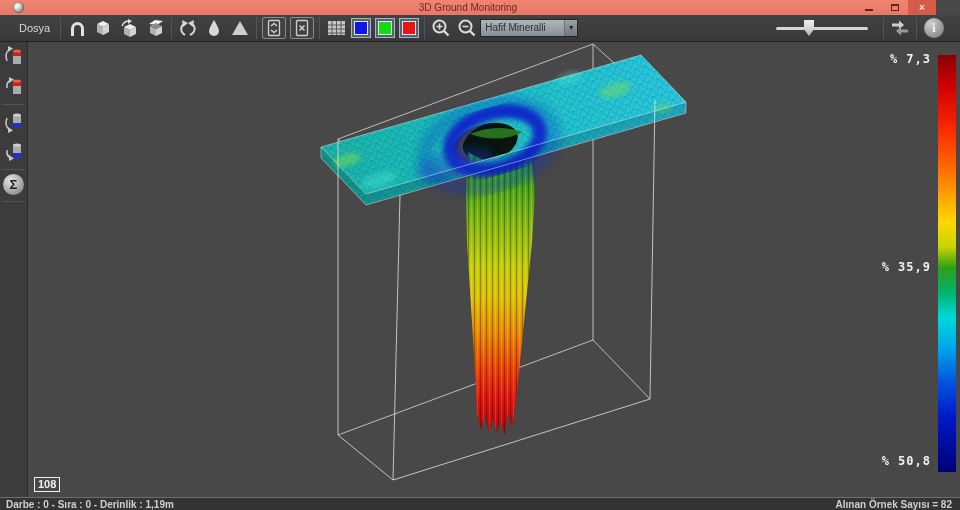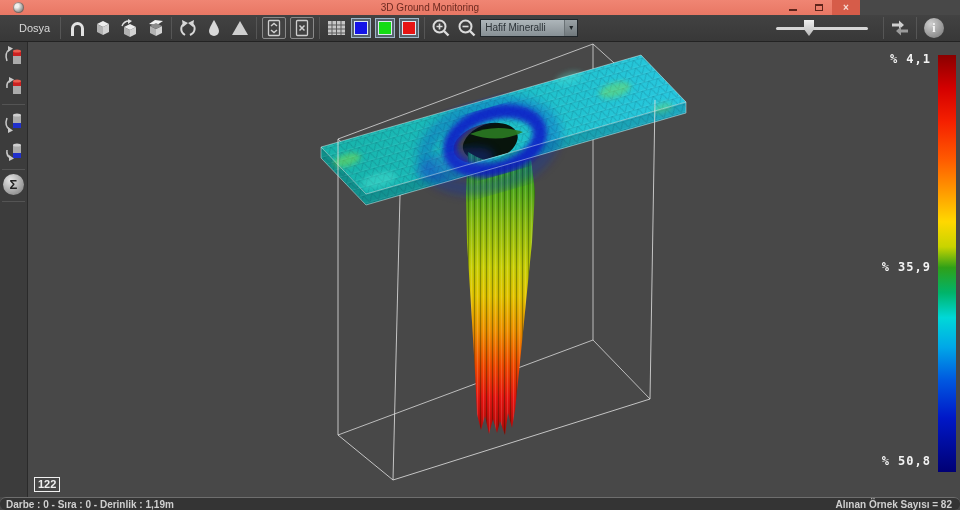--- a/index.html
+++ b/index.html
@@ -1,21 +1,21 @@
 <!DOCTYPE html>
 <html><head>
 <meta charset="utf-8">
 <style>
   * { margin:0; padding:0; box-sizing:border-box; }
   html,body { width:960px; height:510px; overflow:hidden; }
   body { font-family:"Liberation Sans", sans-serif; background:#484848; position:relative; }
   .window { position:absolute; inset:0; width:960px; height:510px; }
 
   
-  .titlebar { position:absolute; left:0; top:0; width:860px; height:15px;
+  .titlebar { position:absolute; left:0; top:0; width:936px; height:15px;
     background:linear-gradient(#f08573,#e87764); }
   .app-icon { position:absolute; left:13px; top:2px; width:11px; height:11px; border-radius:50%;
     background:radial-gradient(circle at 35% 35%, #f0f0ee 0 18%, #9a9a98 60%, #6f6f6d 100%);
     box-shadow:inset 0 0 0 1px rgba(90,40,30,.4); }
   .title-text { position:absolute; left:0; right:0; top:0; height:15px; line-height:15px;
     text-align:center; font-size:10px; color:#6e2a20; }
   .win-controls { position:absolute; right:0; top:0; height:15px; display:flex; }
   .win-btn { width:26px; height:15px; display:flex; align-items:center; justify-content:center;
     color:#5f241b; font-size:11px; line-height:11px; cursor:default; }
   .win-btn.min span { display:block; width:8px; height:2px; background:#5f241b; margin-top:4px; }
@@ -73,21 +73,21 @@
   .cb-label { position:absolute; right:29px; color:#f2f2f2; font-family:"DejaVu Sans Mono", monospace;
     font-size:12px; font-weight:bold; letter-spacing:1px; white-space:nowrap; }
   .cb-top { top:10px; } .cb-mid { top:218px; } .cb-bot { top:412px; }
   .counter-box { position:absolute; left:5px; top:435px; border:1px solid #f0f0f0; color:#f0f0f0;
     font-size:11px; font-weight:bold; padding:0 3px; line-height:13px; background:rgba(72,72,72,.6); }
 
   
   .statusbar { position:absolute; left:0; bottom:0; width:960px; height:13px;
     background:#343434; border-top:1px solid #6e6e6e;
     display:flex; justify-content:space-between; align-items:center;
-    font-size:10px; font-weight:bold; color:#cfcfcf; padding:0 8px 0 6px;border-radius:6px; }
+    font-size:10px; font-weight:bold; color:#cfcfcf; padding:0 8px 0 6px; }
 </style>
 </head>
 <body>
 
 <div class="window">
 
   <div class="titlebar">
     <div class="app-icon"></div>
     <div class="title-text">3D Ground Monitoring</div>
     <div class="win-controls">
@@ -348,24 +348,24 @@
 
       <path d="M292,105 L612,13 L657,60 L337,152 L292,105 L292,116 L337,163 L657,71 L657,60" fill="none" stroke="rgba(235,255,255,.55)" stroke-width=".8"></path>
 
       <g stroke="#e4e4e4" stroke-opacity=".8" stroke-width="1" fill="none">
         <path d="M309,97 L309,393 L364,438 L621,357 L626,58"></path>
         <path d="M371,153 L364,438"></path>
       </g>
     </svg>
 
     <div class="colorbar"></div>
-    <div class="cb-label cb-top">% 4,1</div>
+    <div class="cb-label cb-top">% 7,3</div>
     <div class="cb-label cb-mid">% 35,9</div>
     <div class="cb-label cb-bot">% 50,8</div>
-    <div class="counter-box">122</div>
+    <div class="counter-box">108</div>
   </div>
 
   <div class="statusbar">
     <span>Darbe : 0 - Sıra : 0 - Derinlik : 1,19m</span>
     <span>Alınan Örnek Sayısı = 82</span>
   </div>
 
 </div>
 
 </body></html>

